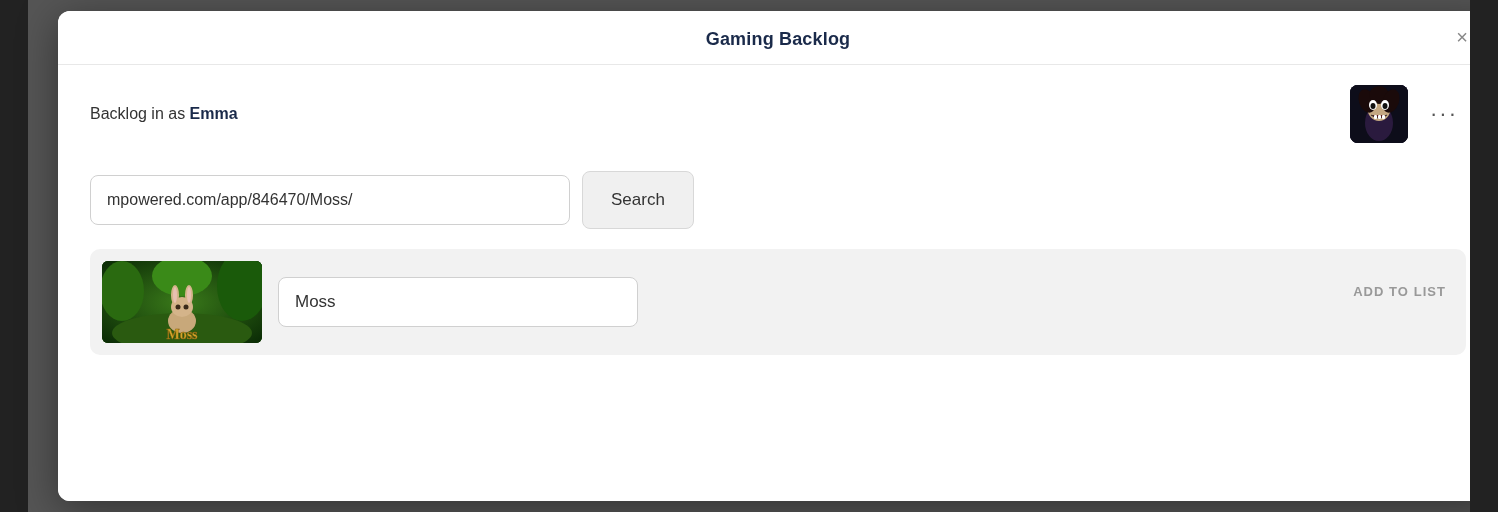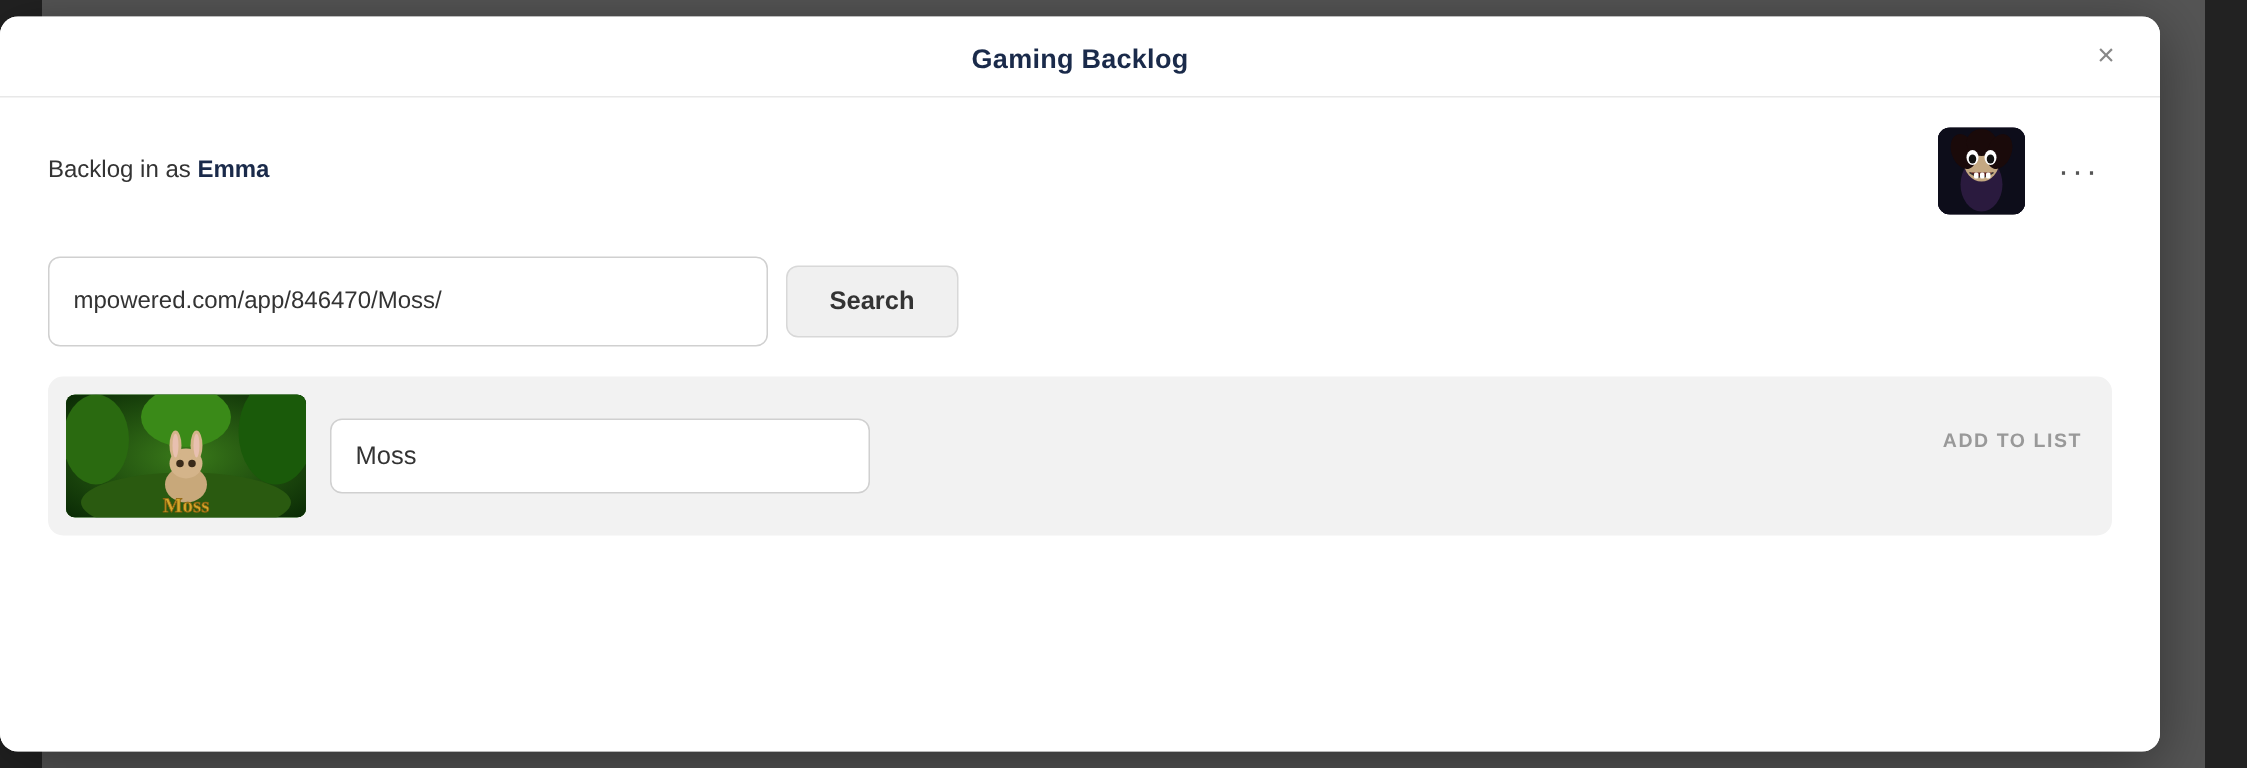--- a/index.html
+++ b/index.html
@@ -14,21 +14,21 @@
       font-family: -apple-system, BlinkMacSystemFont, 'Segoe UI', sans-serif;
     }
 
     .backdrop {
       position: relative;
       width: 1498px;
       height: 512px;
       background: #555;
       display: flex;
       align-items: center;
-      justify-content: flex-start;
+      justify-content: flex-end;
       overflow: hidden;
     }
 
     
     .backdrop::before {
       content: '';
       position: absolute;
       left: 0; top: 0; bottom: 0;
       width: 28px;
       background: #222;
@@ -166,38 +166,38 @@
 
     .search-row {
       display: flex;
       align-items: center;
       gap: 12px;
       margin-bottom: 20px;
     }
 
     .search-input {
       flex: 0 0 480px;
-      height: 60px;
+      height: 50px;
       border: 1.5px solid #d0d0d0;
       border-radius: 8px;
       padding: 0 16px;
       font-size: 16px;
       color: #333;
       outline: none;
       background: #fff;
     }
 
     .search-btn {
-      height: 48px;
+      height: 58px;
       padding: 0 28px;
       background: #f0f0f0;
       border: 1.5px solid #d8d8d8;
       border-radius: 8px;
       font-size: 17px;
-      font-weight: 700;
+      font-weight: 400;
       color: #333;
       cursor: pointer;
     }
 
     
     .result-row {
       display: flex;
       align-items: center;
       gap: 16px;
       background: #f2f2f2;

